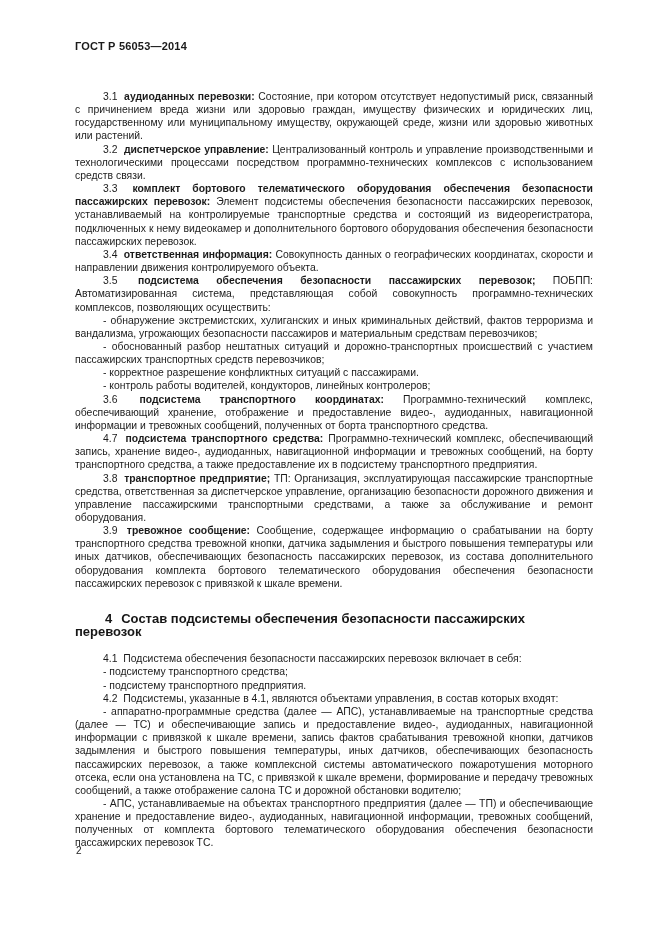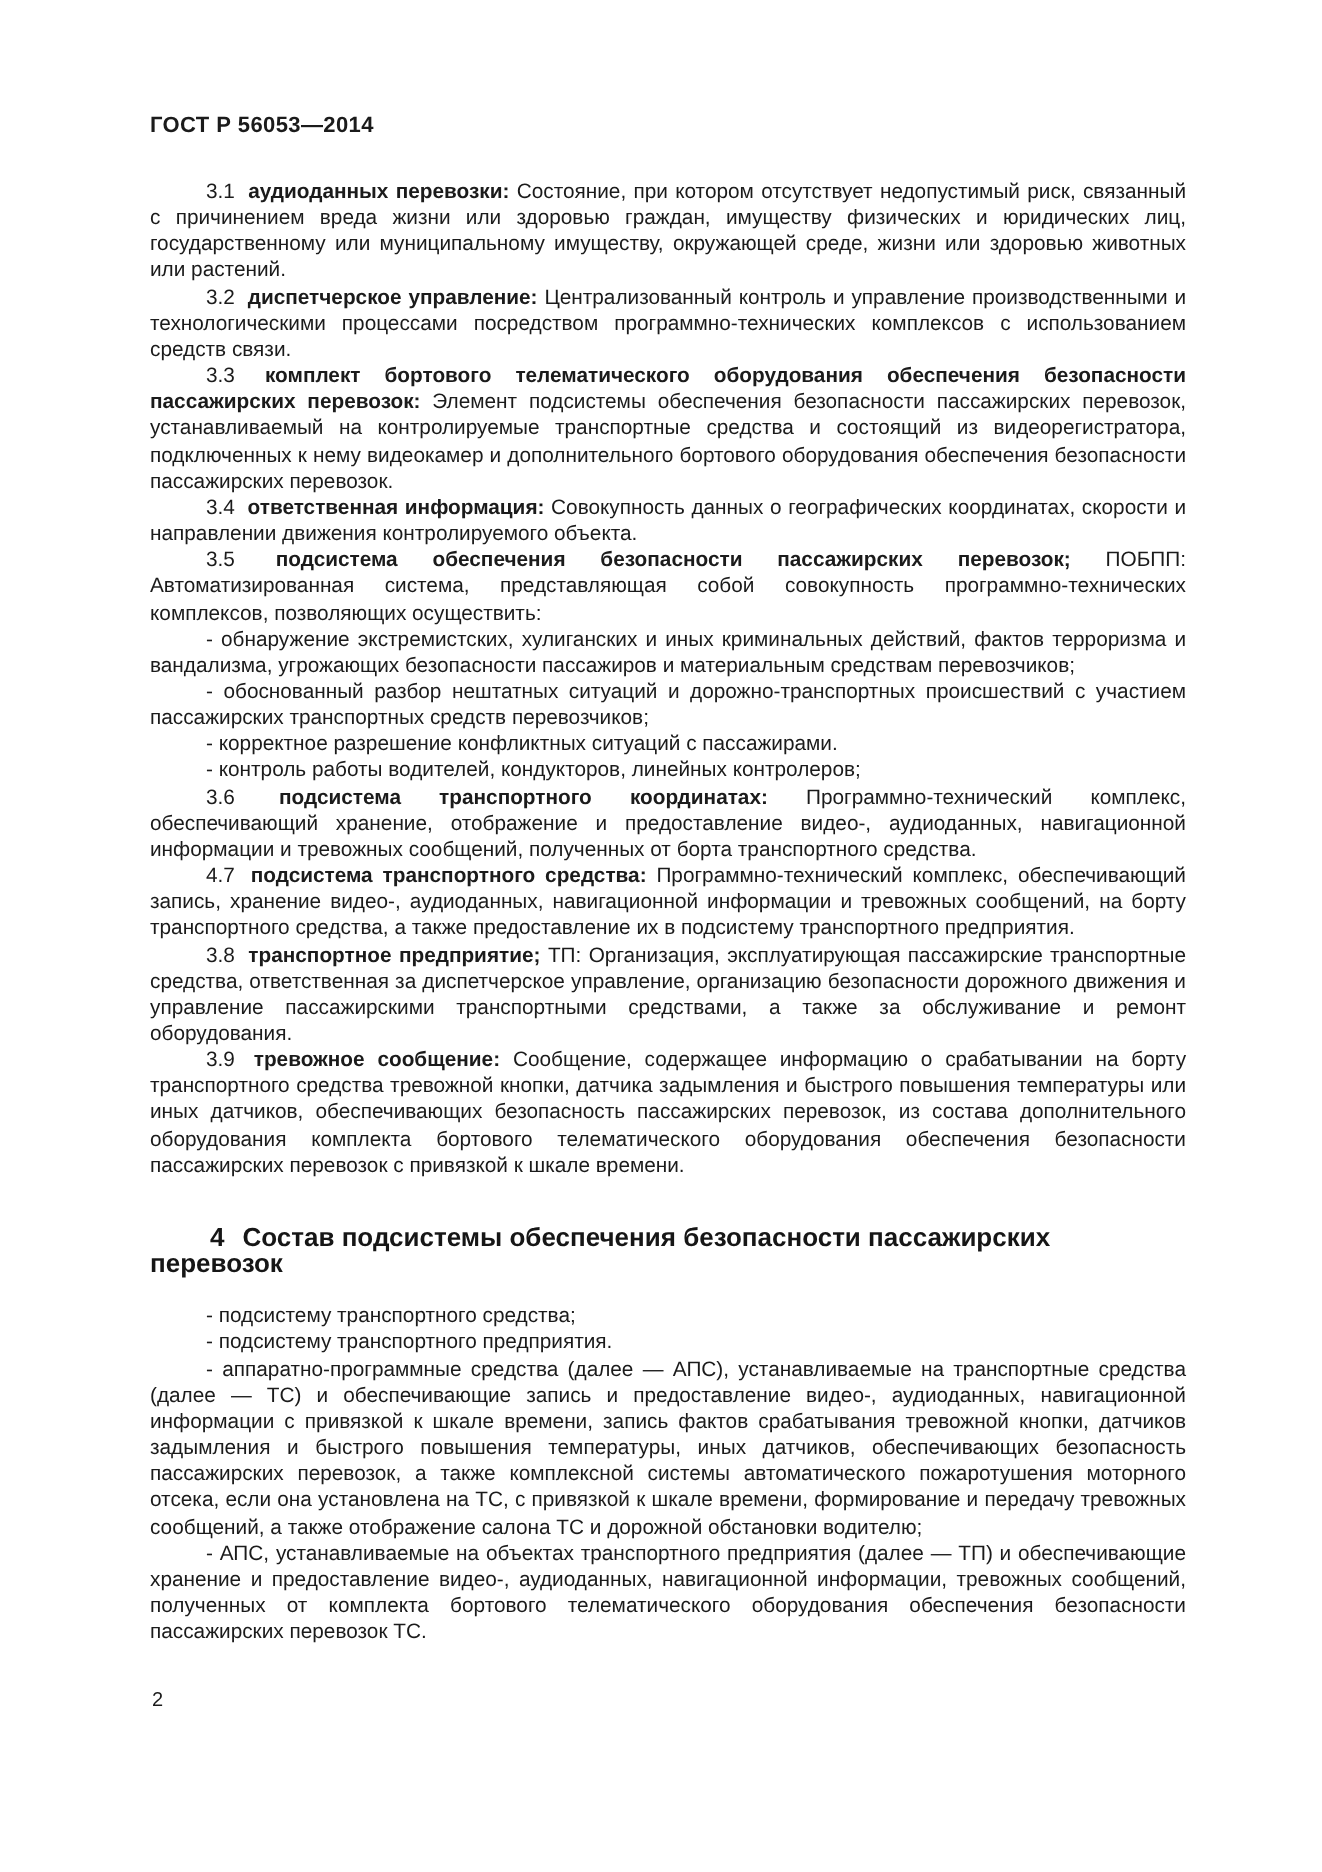--- a/index.html
+++ b/index.html
@@ -7,21 +7,21 @@
     position:relative;
     width:661px;
     height:936px;
     background:#ffffff;
     font-family:"Liberation Sans", sans-serif;
     color:#1b1b1b;
     overflow:hidden;
   }
   .doc-header{
     position:absolute;
-    top:57px;
+    top:40px;
     left:75px;
     font-weight:bold;
     font-size:11px;
     letter-spacing:.2px;
   }
   .content{
     position:absolute;
     top:90px;
     left:75px;
     width:518px;
@@ -75,24 +75,26 @@
     <p class="para"><span class="num">3.6</span> <b class="term">подсистема транспортного координатах:</b> <span>Программно-технический комплекс, обеспечивающий хранение, отображение и предоставление видео-, аудиоданных, навигационной информации и тревожных сообщений, полученных от борта транспортного средства.</span></p>
 
     <p class="para"><span class="num">4.7</span> <b class="term">подсистема транспортного средства:</b> <span>Программно-технический комплекс, обеспечивающий запись, хранение видео-, аудиоданных, навигационной информации и тревожных сообщений, на борту транспортного средства, а также предоставление их в подсистему транспортного предприятия.</span></p>
 
     <p class="para"><span class="num">3.8</span> <b class="term">транспортное предприятие;</b> <span>ТП: Организация, эксплуатирующая пассажирские транспортные средства, ответственная за диспетчерское управление, организацию безопасности дорожного движения и управление пассажирскими транспортными средствами, а также за обслуживание и ремонт оборудования.</span></p>
 
     <p class="para"><span class="num">3.9</span> <b class="term">тревожное сообщение:</b> <span>Сообщение, содержащее информацию о срабатывании на борту транспортного средства тревожной кнопки, датчика задымления и быстрого повышения температуры или иных датчиков, обеспечивающих безопасность пассажирских перевозок, из состава дополнительного оборудования комплекта бортового телематического оборудования обеспечения безопасности пассажирских перевозок с привязкой к шкале времени.</span></p>
 
     <h2 class="sec-heading"><span class="h-num">4</span><span>Состав подсистемы обеспечения безопасности пассажирских перевозок</span></h2>
 
+    <p class="para"><span class="num">4.1</span> <span>Подсистема обеспечения безопасности пассажирских перевозок включает в себя:</span></p>
 
     <p class="para"><span>- подсистему транспортного средства;</span></p>
     <p class="para"><span>- подсистему транспортного предприятия.</span></p>
 
+    <p class="para"><span class="num">4.2</span> <span>Подсистемы, указанные в 4.1, являются объектами управления, в состав которых входят:</span></p>
 
     <p class="para"><span>- аппаратно-программные средства (далее — АПС), устанавливаемые на транспортные средства (далее — ТС) и обеспечивающие запись и предоставление видео-, аудиоданных, навигационной информации с привязкой к шкале времени, запись фактов срабатывания тревожной кнопки, датчиков задымления и быстрого повышения температуры, иных датчиков, обеспечивающих безопасность пассажирских перевозок, а также комплексной системы автоматического пожаротушения моторного отсека, если она установлена на ТС, с привязкой к шкале времени, формирование и передачу тревожных сообщений, а также отображение салона ТС и дорожной обстановки водителю;</span></p>
     <p class="para"><span>- АПС, устанавливаемые на объектах транспортного предприятия (далее — ТП) и обеспечивающие хранение и предоставление видео-, аудиоданных, навигационной информации, тревожных сообщений, полученных от комплекта бортового телематического оборудования обеспечения безопасности пассажирских перевозок ТС.</span></p>
 
   </div>
 
   <div class="page-number">2</div>
 
 </div>
 

